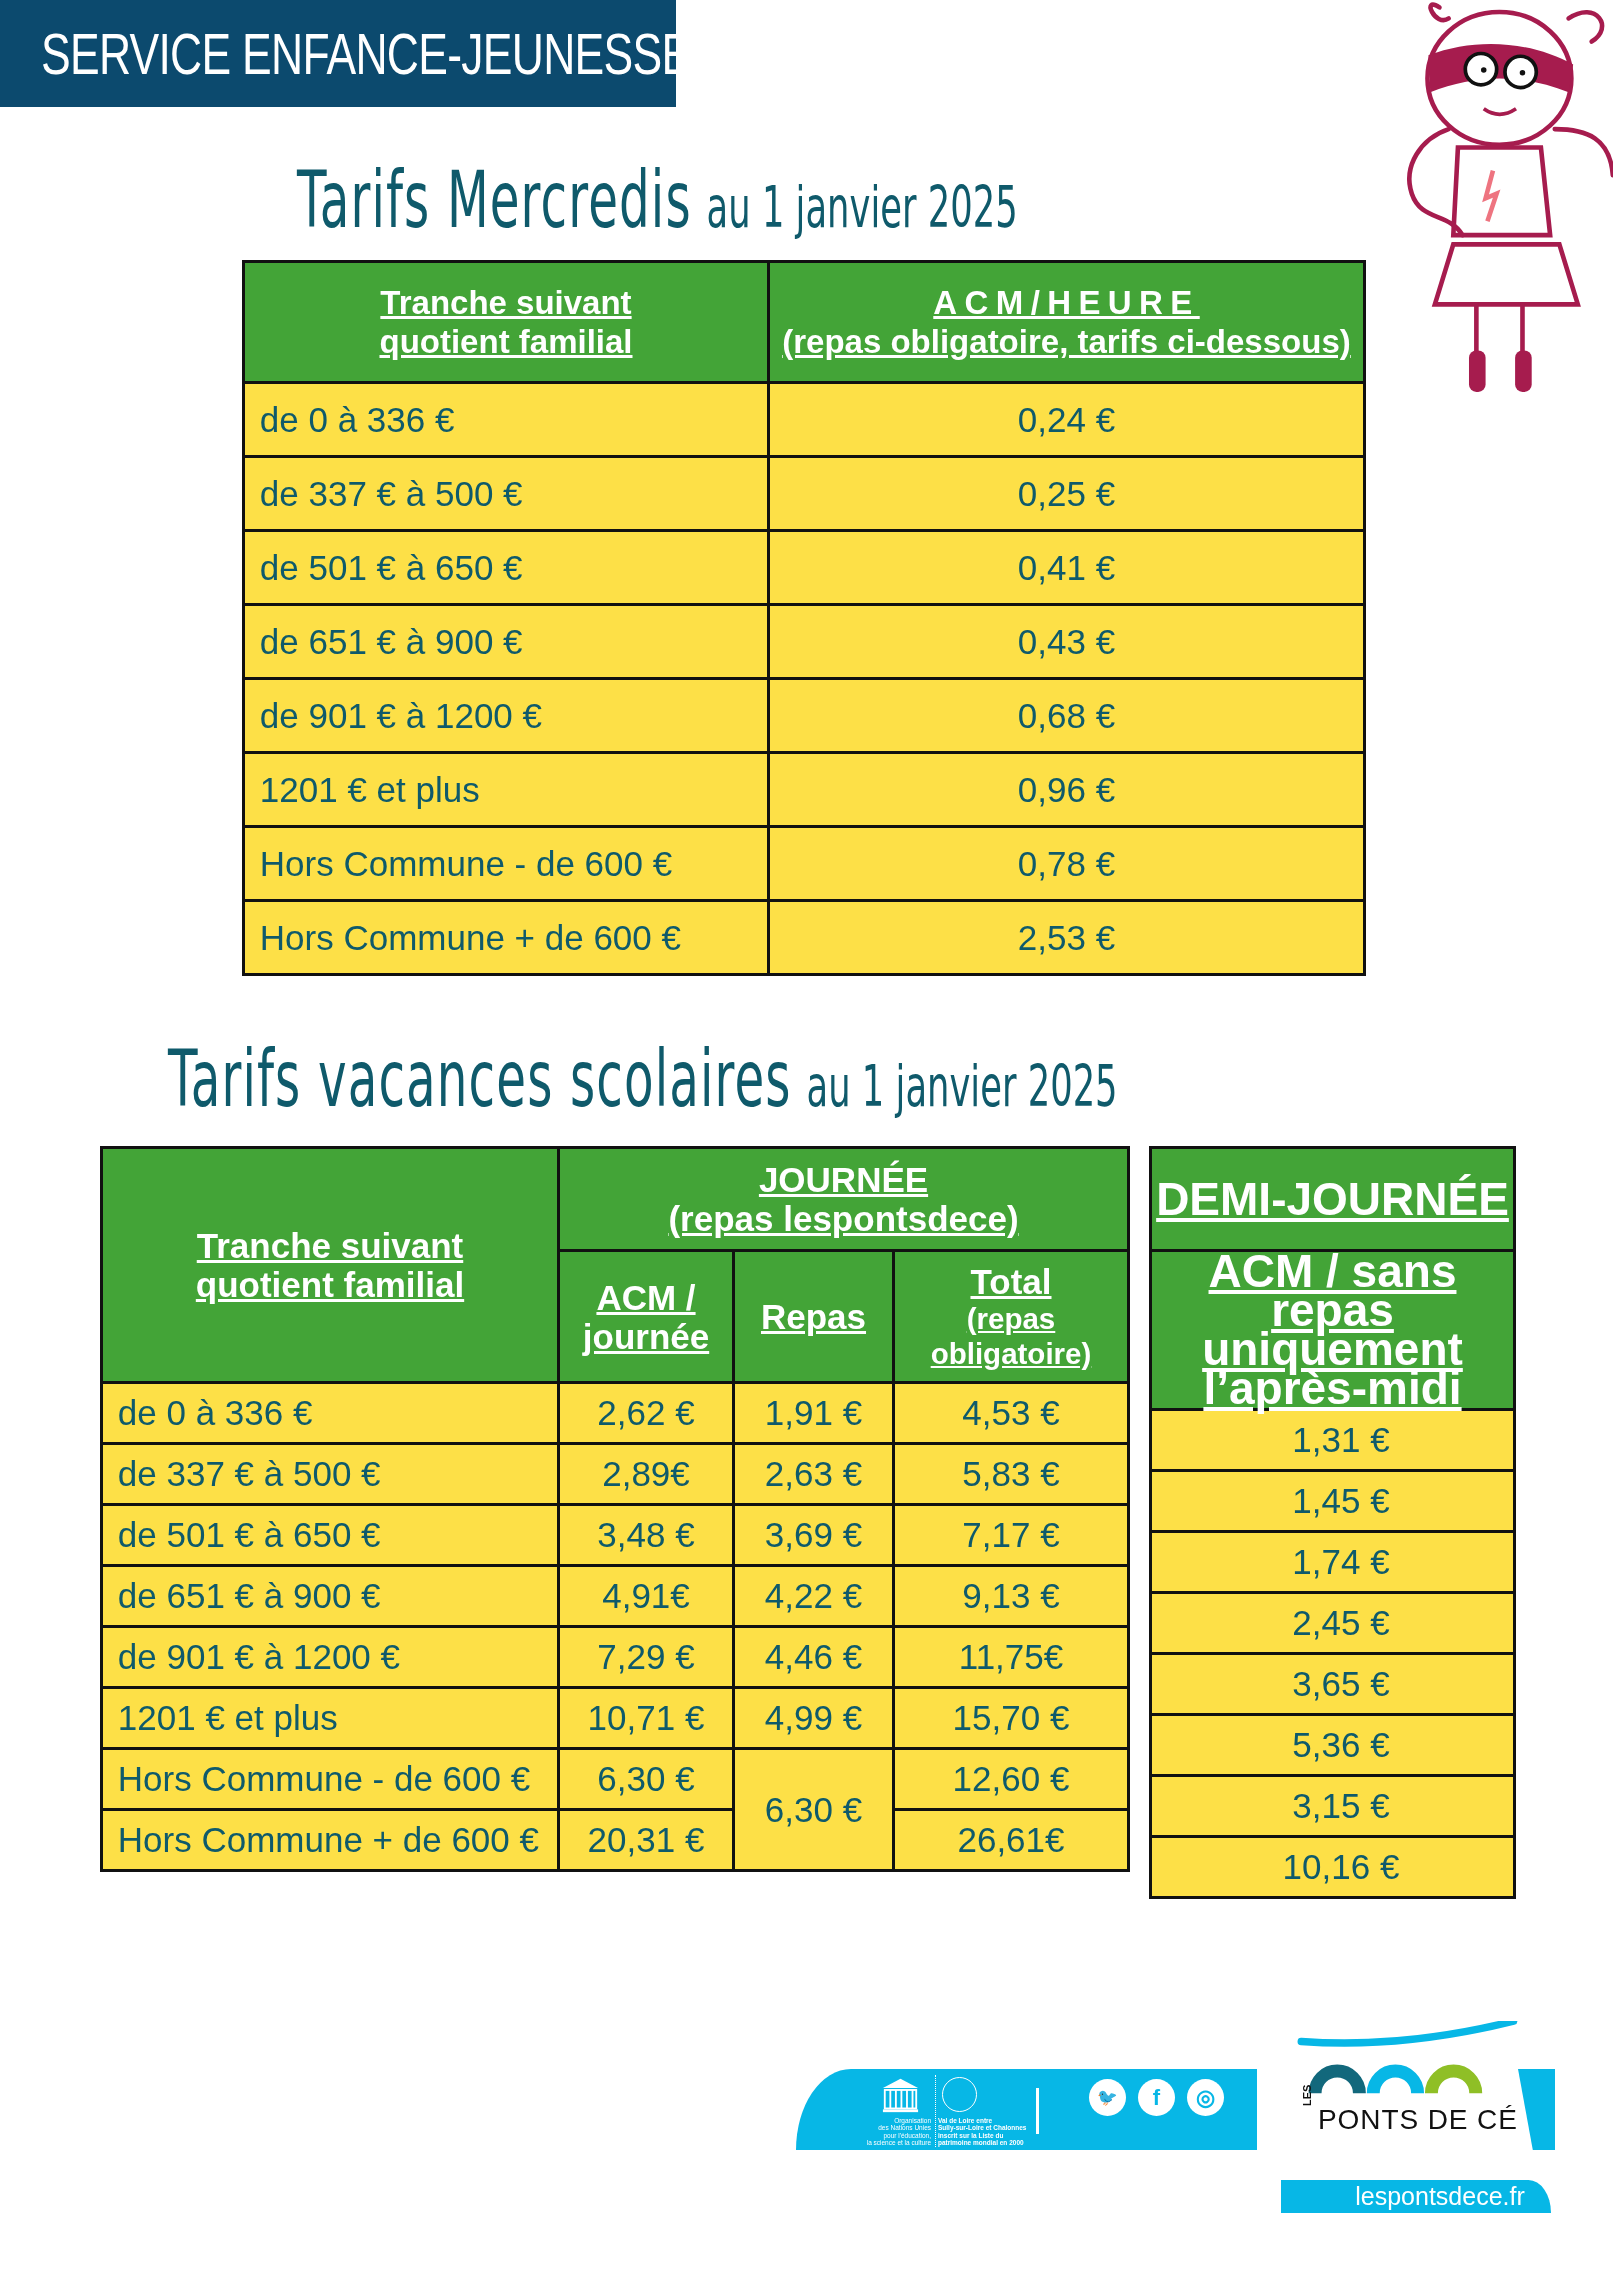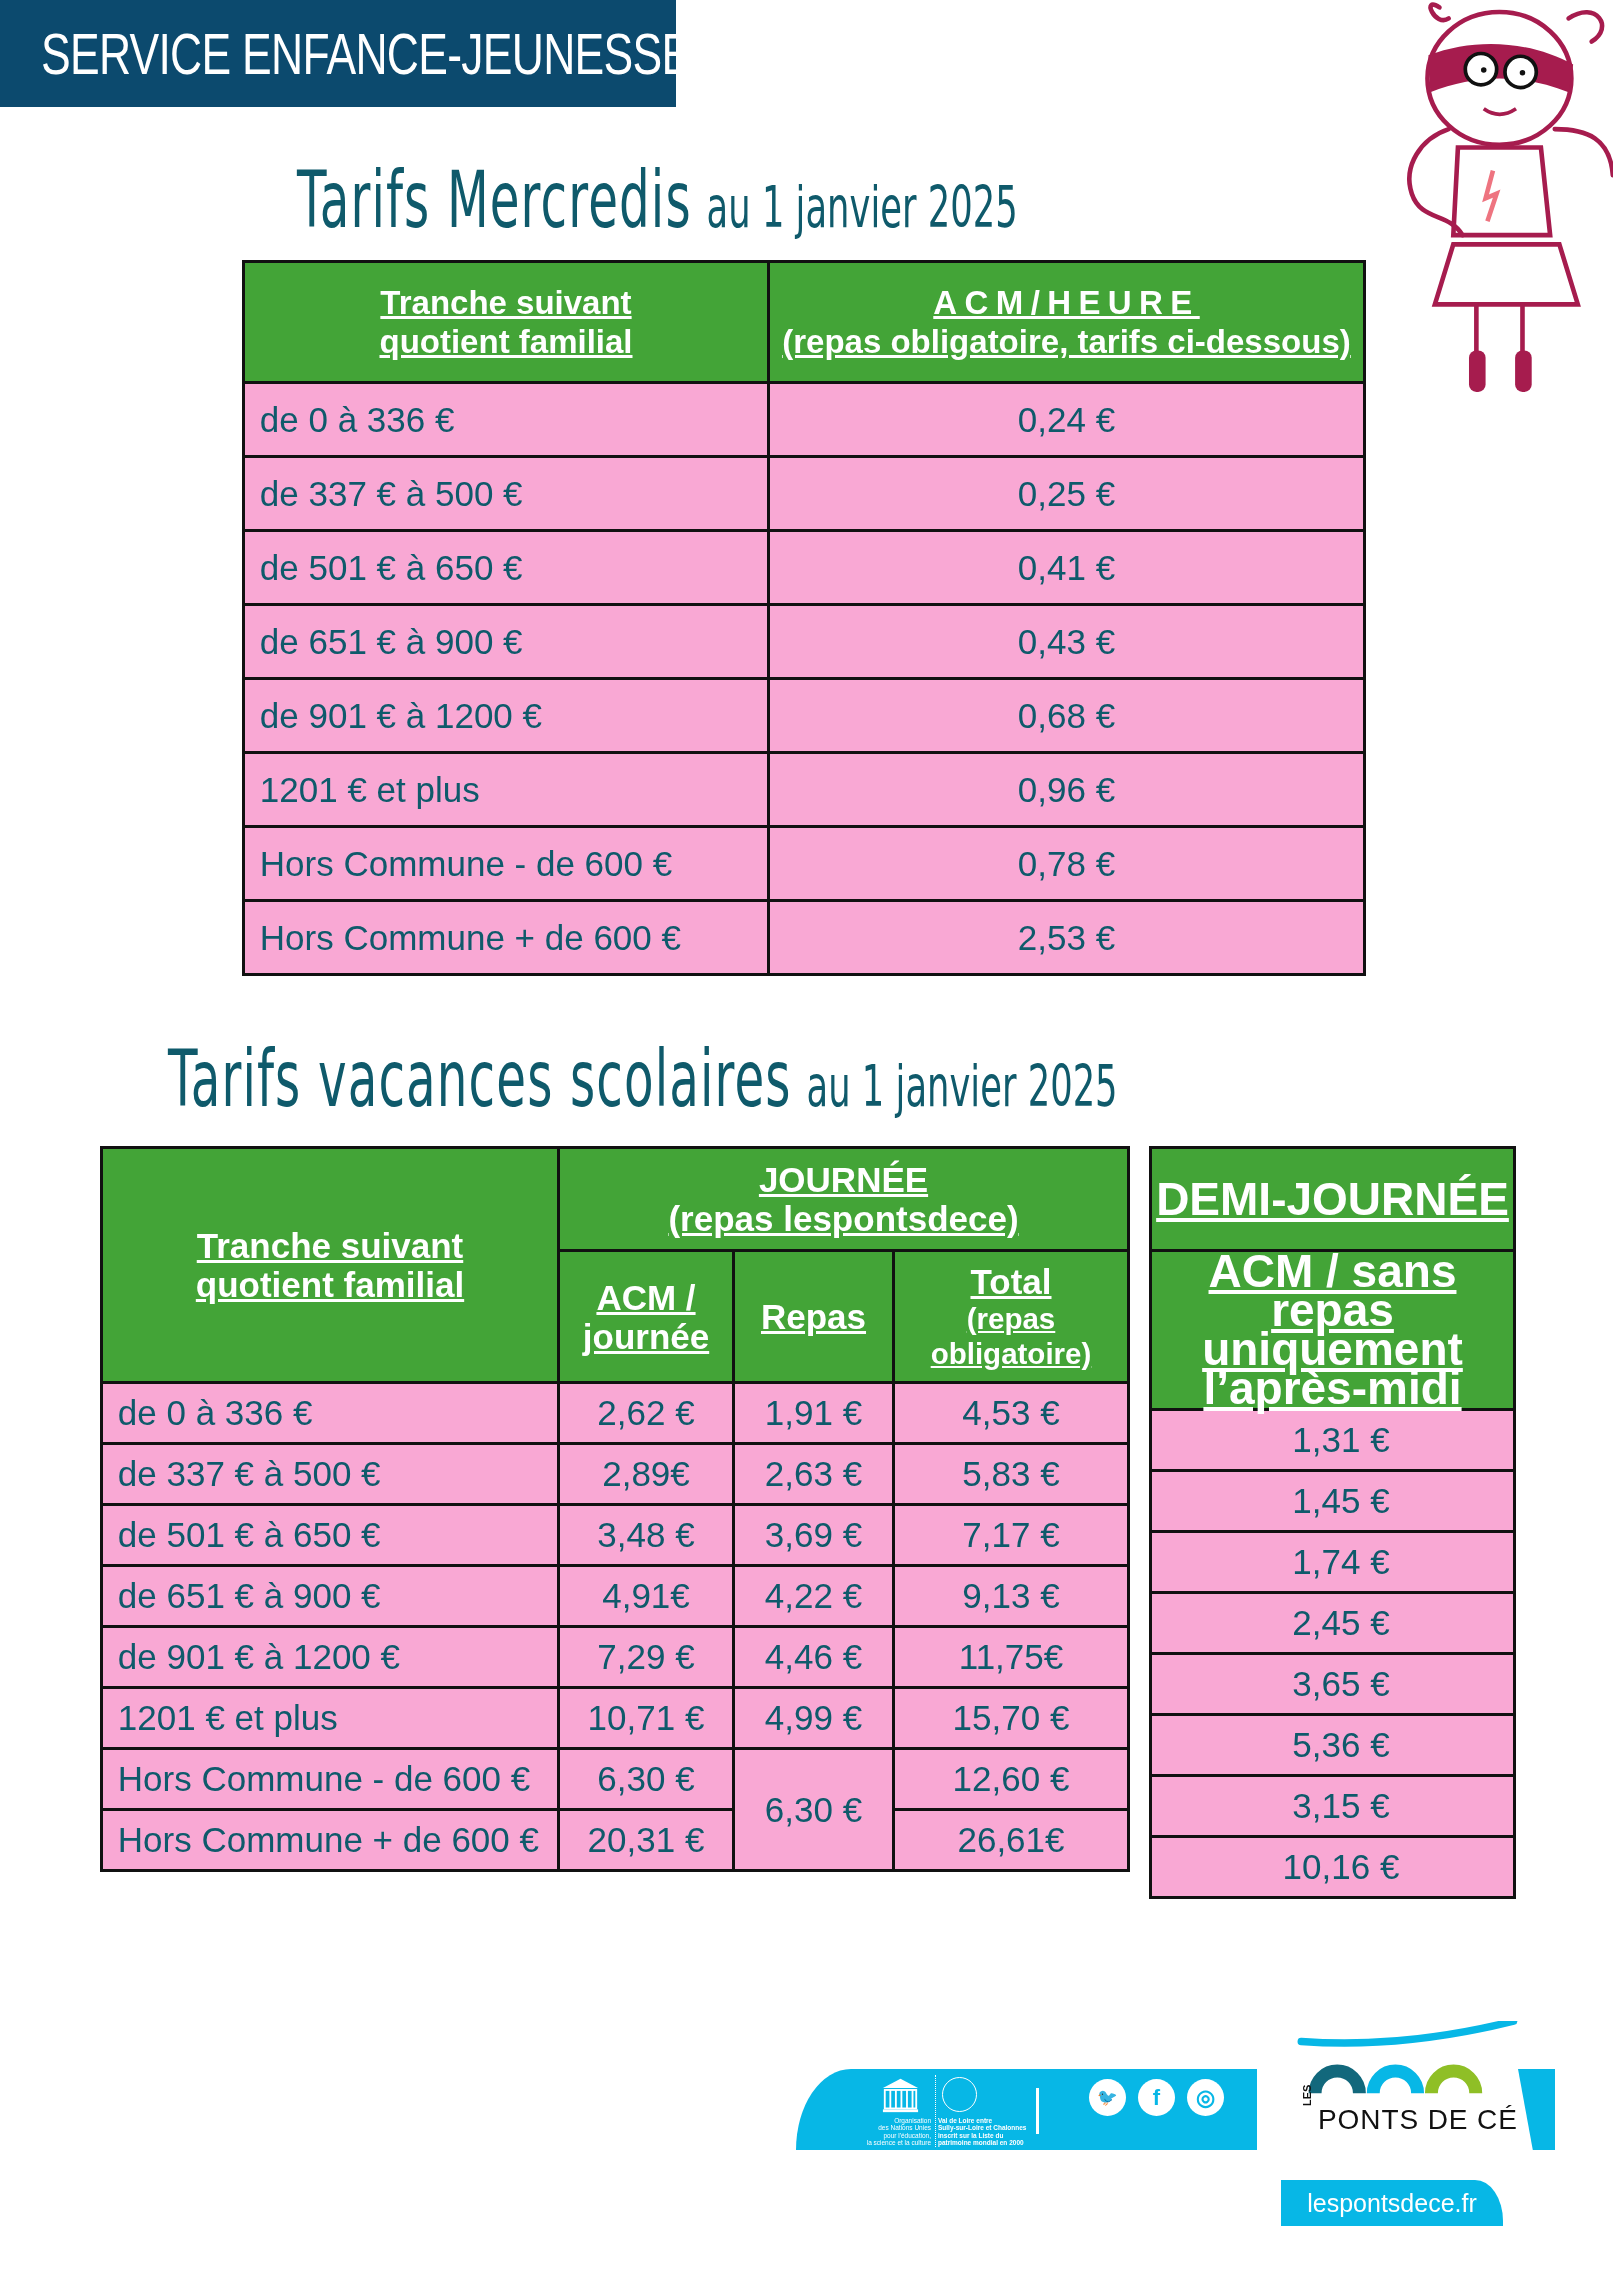--- a/index.html
+++ b/index.html
@@ -14,21 +14,21 @@
   .title { position:absolute; font-family:"DejaVu Sans", sans-serif; color:#0f5a6b; white-space:nowrap;
            transform-origin:left center; }
   .title .big { font-size:78px; letter-spacing:1.8px; }
   .title .small { font-size:57px; margin-left:24px; }
   #title1 { left:297px; top:155px; transform:scaleX(0.62); }
   #title2 { left:168px; top:1034px; transform:scaleX(0.62); }
 
   table { border-collapse:collapse; position:absolute; }
   td, th { border:3.7px solid #111; padding:0; text-align:center; vertical-align:middle; }
   th { background:#43a437; color:#fff; font-weight:700; font-family:"Liberation Sans", sans-serif;text-decoration:underline; }
-  td { background:#f9a8d4; color:#0f5a6b; font-size:35px; font-family:"Liberation Sans", sans-serif; }
+  td { background:#fde047; color:#0f5a6b; font-size:35px; font-family:"Liberation Sans", sans-serif; }
   td.left { text-align:left; padding-left:14.8px; }
 
   #t1 { left:242px; top:260px; width:1124px; }
   #t1 th { height:118px; font-size:33px; line-height:39px; }
   #t1 td { height:71px; }
   #t1 .spaced { letter-spacing:7.4px; }
 
   #t2 { left:100px; top:1146px; width:1030px; }
   #t2 th { font-size:35px; line-height:39px; }
   #t2 td { height:58px; }
@@ -43,22 +43,22 @@
   .unesco { position:absolute; left:872px; top:2075px; width:175px; height:72px; color:#fff; font-size:6.5px; }
   .unesco .temple { position:absolute; left:9.2px; top:1.8px; width:39px; height:37px; }
   .unesco .whc { position:absolute; left:70px; top:1.8px; width:33px; height:33px; border:1.8px solid #fff; border-radius:50%; }
   .unesco .sep { position:absolute; left:63px; top:0; width:0; height:72px; border-left:0.9px dotted #fff; }
   .unesco .txt1 { position:absolute; right:116px; top:42px; text-align:right; line-height:7.4px; white-space:pre; }
   .unesco .txt2 { position:absolute; left:66px; top:42px; line-height:7.4px; white-space:pre; font-weight:700; }
   .vsep { position:absolute; left:1036px; top:2088px; width:2.8px; height:46px; background:#fff; }
   .social { position:absolute; top:2079px; width:37px; height:37px; border-radius:50%; background:#fff;
             color:#07b7e6; font-weight:700; font-size:22px; display:flex; align-items:center; justify-content:center; }
   .logo { position:absolute; left:1292px; top:2021px; width:277px; height:148px; }
-  .url { position:absolute; left:1281px; top:2180px; width:222px; height:46px; background:#07b7e6; color:#fff;
-         font-size:25px; display:flex; align-items:center; justify-content:center; border-top-right-radius:28px 41px; }
+  .url { position:absolute; left:1281px; top:2180px; width:222px; height:33px; background:#07b7e6; color:#fff;
+         font-size:25px; display:flex; align-items:center; justify-content:center; border-top-right-radius:28px 41px;padding-left:48px; }
 </style>
 </head>
 <body>
 
 <div class="banner">
   <span>SERVICE ENFANCE-JEUNESSE</span>
 </div>
 
 <svg class="mascot" viewBox="0 0 248 450">
   <g fill="none" stroke="#a61c4e" stroke-width="5" stroke-linecap="round">

